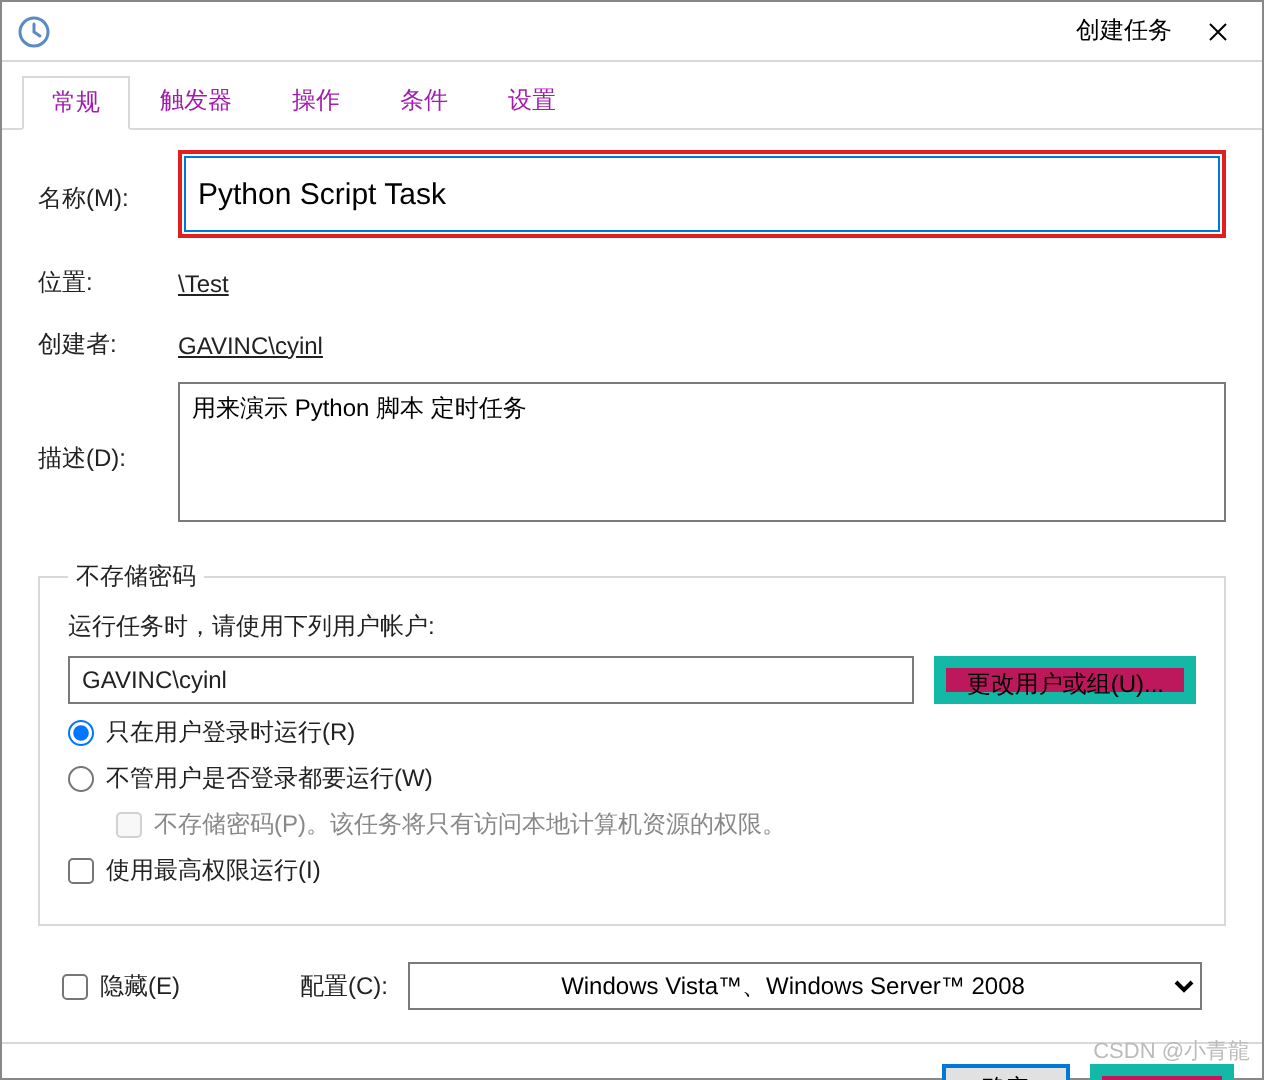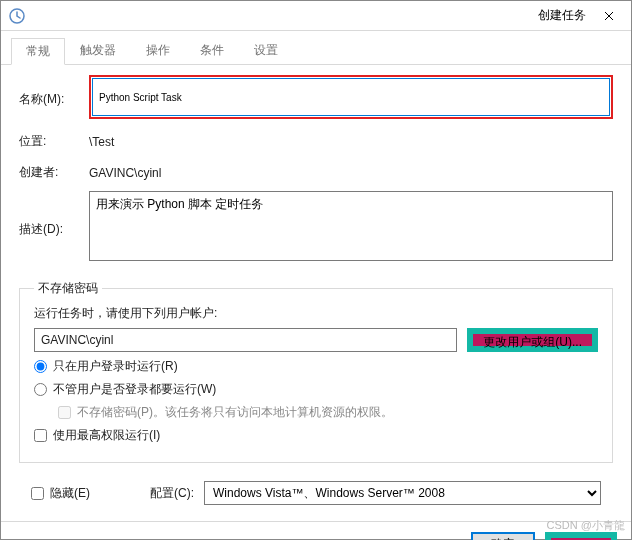--- a/index.html
+++ b/index.html
@@ -3,43 +3,43 @@
 <meta charset="utf-8">
 <style>
   * { box-sizing: border-box; font-family: "Microsoft YaHei", "Segoe UI", Tahoma, sans-serif; }
   body { margin: 0; background: #fff; }
   .window { width: 632px; height: 540px; border: 1px solid #888; background: #fff; display: flex; flex-direction: column; position: relative; }
   .titlebar { height: 30px; display: flex; align-items: center; padding: 0 0 0 8px; border-bottom: 1px solid #d9d9d9; }
   .titlebar .icon { width: 16px; height: 16px; margin-right: 6px; }
   .titlebar .title { font-size: 12px; flex: 1; text-align: right; }
   .titlebar .close { width: 45px; height: 29px; display: flex; align-items: center; justify-content: center; cursor: pointer; }
   .tabs { display: flex; border-bottom: 1px solid #d9d9d9; padding: 6px 10px 0 10px; font-size: 12px; gap: 0; }
-  .tab { padding: 4px 14px; border: 1px solid transparent; cursor: pointer; color: #737373; }
+  .tab { padding: 4px 14px; border: 1px solid transparent; cursor: pointer; color: #a21caf; }
   .tab.active { border: 1px solid #d9d9d9; border-bottom: 1px solid #fff; background: #fff; position: relative; top: 1px; }
   .content { padding: 10px 18px 10px 18px; font-size: 12px; color: #222; display: flex; flex-direction: column; gap: 10px; }
   .row { display: flex; align-items: center; gap: 14px; }
   .label { width: 56px; padding-top: 4px; }
   .field { flex: 1; }
-  .input { width: 100%; height: 36px; border: 1px solid #7a7a7a; padding: 18px 6px; font-size: 10px; font-family: inherit; }
+  .input { width: 100%; height: 36px; border: 1px solid #7a7a7a; padding: 18px 6px; font-size: 15px; font-family: inherit; }
   .name-wrap { border: 2px solid #e02020; padding: 1px; }
   .name-wrap .input { border: 1px solid #0078d7; }
-  .static { padding-top: 4px; }
+  .static { padding-top: 4px; text-decoration: underline; }
   .textarea { width: 100%; height: 70px; border: 1px solid #7a7a7a; padding: 4px 6px; font-size: 12px; font-family: inherit; resize: none; }
   .fieldset { border: 1px solid #d9d9d9; margin: 6px 0 0 0; padding: 8px 14px 12px 14px; }
   .fieldset-legend { font-size: 12px; padding: 0 4px; }
   .sec-row { display: flex; align-items: center; gap: 10px; margin: 6px 0; }
   .account-box { flex: 1; height: 24px; border: 1px solid #7a7a7a; padding: 2px 6px; display: flex; align-items: center; background: #fff; }
   .btn { height: 24px; padding: 0 10px; border: 6px solid #14b8a6; background: #be185d; font-size: 12px; cursor: pointer; font-family: inherit; }
   .btn.primary { border: 2px solid #0078d7; background: #e1e1e1; padding: 0 18px; }
   .radio-row, .check-row { display: flex; align-items: center; gap: 6px; margin: 6px 0; font-size: 12px; }
   .indent { margin-left: 24px; color: #888; }
   .indent input[type=checkbox] { accent-color: #888; }
   .bottom-row { display: flex; align-items: center; padding: 8px 12px 0 12px; gap: 10px; font-size: 12px; }
   .bottom-row .spacer { width: 40px; }
-  .select { flex: 1; height: 24px; border: 1px solid #7a7a7a; background: #fff; font-size: 12px; padding: 0 4px; font-family: inherit;}
+  .select { flex: 1; height: 24px; border: 1px solid #7a7a7a; background: #fff; font-size: 12px; padding: 0 4px; font-family: inherit; text-align: center;}
   .footer { display: flex; justify-content: flex-end; gap: 10px; padding: 10px 14px; }
   .watermark { position: absolute; right: 6px; bottom: 6px; font-size: 11px; color: #bbb; pointer-events: none; }
   input[type=radio], input[type=checkbox] { cursor: pointer; margin:0; }
   .hr { border-top:1px solid #d9d9d9; margin: 6px 0 0 0; }
 </style>
 </head>
 <body>
 
 <div class="window">
 

